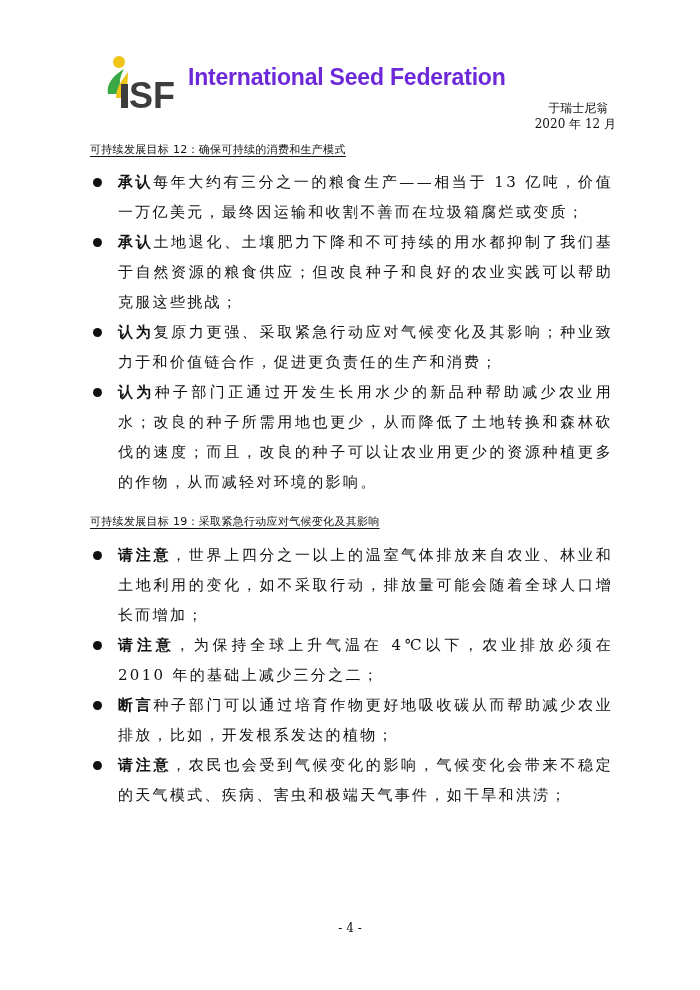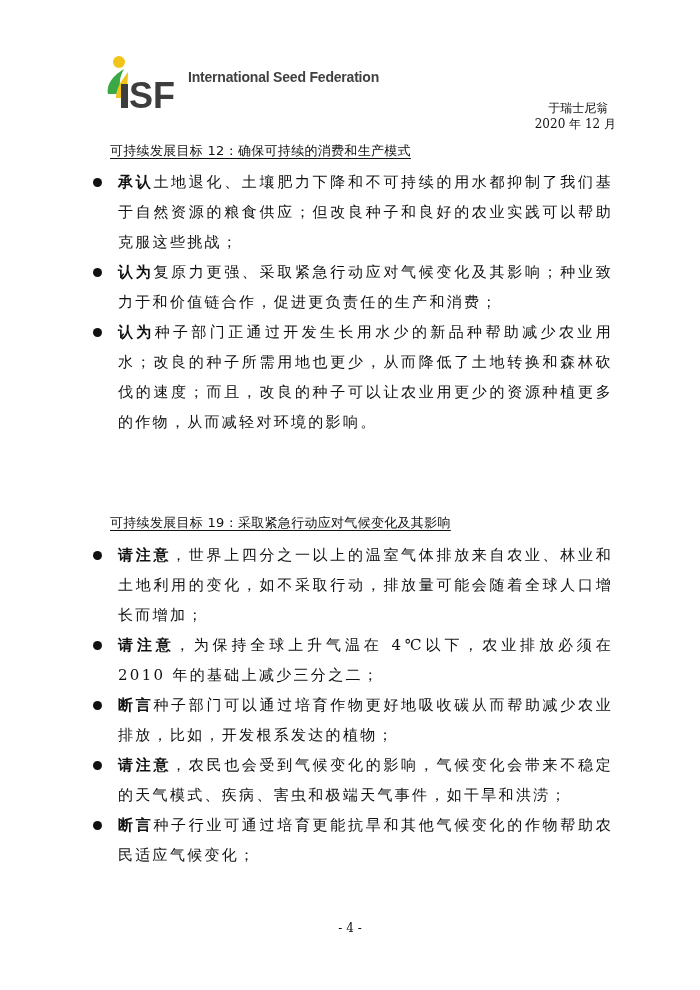--- a/index.html
+++ b/index.html
@@ -1,24 +1,24 @@
 <!DOCTYPE html>
 <html><head>
 <meta charset="utf-8">
 <style>
   html,body{margin:0;padding:0;background:#fff;}
   body{width:700px;height:990px;position:relative;overflow:hidden;font-family:"DejaVu Serif","Liberation Serif",serif;color:#111;}
   .logo{position:absolute;left:104px;top:54px;width:310px;height:56px;}
   .logo-mark{position:absolute;left:0;top:0;width:75px;height:56px;}
   .logo-text{position:absolute;left:84px;top:14px;font-family:"Liberation Sans",sans-serif;}
-  .logo-name{font-size:14px;font-weight:bold;color:#404040;line-height:19px;white-space:nowrap;letter-spacing:-0.2px;text-align:center;}
+  .logo-name{font-size:23px;font-weight:bold;color:#6d28d9;line-height:19px;white-space:nowrap;letter-spacing:-0.2px;text-align:center;}
   .logo-tag{font-size:16px;font-weight:bold;color:#e9b21c;line-height:18px;}
   .meta{position:absolute;right:84px;top:100px;text-align:right;font-size:12px;line-height:16px;}
   .meta div{text-align:center;}
-  .heading{position:absolute;left:110px;font-family:"DejaVu Sans","Liberation Sans",sans-serif;font-size:13px;text-decoration:underline;text-underline-offset:3px;letter-spacing:0.3px;}
+  .heading{position:absolute;left:90px;font-family:"DejaVu Sans","Liberation Sans",sans-serif;font-size:11px;text-decoration:underline;text-underline-offset:3px;letter-spacing:0.3px;}
   .list{position:absolute;left:93px;width:520px;margin:0;padding:0;list-style:none;}
   .item{position:relative;padding-left:25px;font-size:15px;line-height:30px;letter-spacing:2.3px;text-align:justify;}
   .bullet{position:absolute;left:0;top:11px;width:9px;height:9px;border-radius:50%;background:#111;}
   .lead{font-weight:bold;}
   .page-num{position:absolute;left:0;right:0;top:921px;text-align:center;font-size:12px;}
 </style>
 </head>
 <body>
 
 <div class="logo">
@@ -34,27 +34,27 @@
   </div>
 </div>
 
 <div class="meta">
   <div style="padding-left:6px">于瑞士尼翁</div>
   <div>2020 年 12 月</div>
 </div>
 
 <div class="heading" style="top:142px">可持续发展目标 12：确保可持续的消费和生产模式</div>
 <ul class="list" style="top:167px">
+  <li class="item"><span class="bullet"></span><span class="lead">承认</span><span>每年大约有三分之一的粮食生产——相当于 13 亿吨，价值一万亿美元，最终因运输和收割不善而在垃圾箱腐烂或变质；</span></li>
   <li class="item"><span class="bullet"></span><span class="lead">承认</span><span>土地退化、土壤肥力下降和不可持续的用水都抑制了我们基于自然资源的粮食供应；但改良种子和良好的农业实践可以帮助克服这些挑战；</span></li>
   <li class="item"><span class="bullet"></span><span class="lead">认为</span><span>复原力更强、采取紧急行动应对气候变化及其影响；种业致力于和价值链合作，促进更负责任的生产和消费；</span></li>
   <li class="item"><span class="bullet"></span><span class="lead">认为</span><span>种子部门正通过开发生长用水少的新品种帮助减少农业用水；改良的种子所需用地也更少，从而降低了土地转换和森林砍伐的速度；而且，改良的种子可以让农业用更少的资源种植更多的作物，从而减轻对环境的影响。</span></li>
 </ul>
 
 <div class="heading" style="top:514px">可持续发展目标 19：采取紧急行动应对气候变化及其影响</div>
 <ul class="list" style="top:540px">
   <li class="item"><span class="bullet"></span><span class="lead">请注意</span><span>，世界上四分之一以上的温室气体排放来自农业、林业和土地利用的变化，如不采取行动，排放量可能会随着全球人口增长而增加；</span></li>
   <li class="item"><span class="bullet"></span><span class="lead">请注意</span><span>，为保持全球上升气温在 4℃以下，农业排放必须在 2010 年的基础上减少三分之二；</span></li>
   <li class="item"><span class="bullet"></span><span class="lead">断言</span><span>种子部门可以通过培育作物更好地吸收碳从而帮助减少农业排放，比如，开发根系发达的植物；</span></li>
   <li class="item"><span class="bullet"></span><span class="lead">请注意</span><span>，农民也会受到气候变化的影响，气候变化会带来不稳定的天气模式、疾病、害虫和极端天气事件，如干旱和洪涝；</span></li>
-  <li class="item"><span class="bullet"></span><span class="lead">断言</span><span>种子行业可通过培育更能抗旱和其他气候变化的作物帮助农民适应气候变化；</span></li>
 </ul>
 
 <div class="page-num">- 4 -</div>
 
 </body></html>

